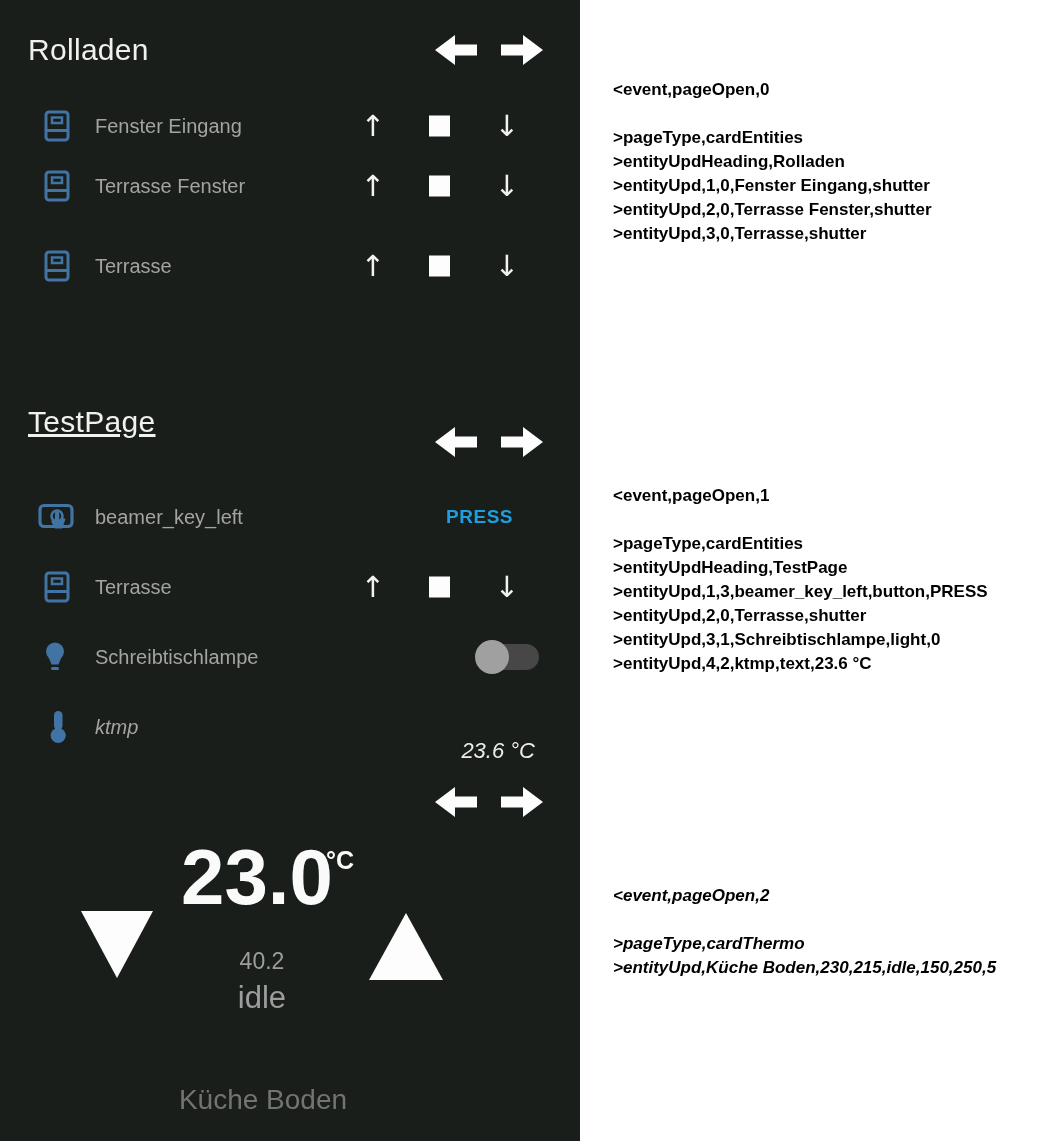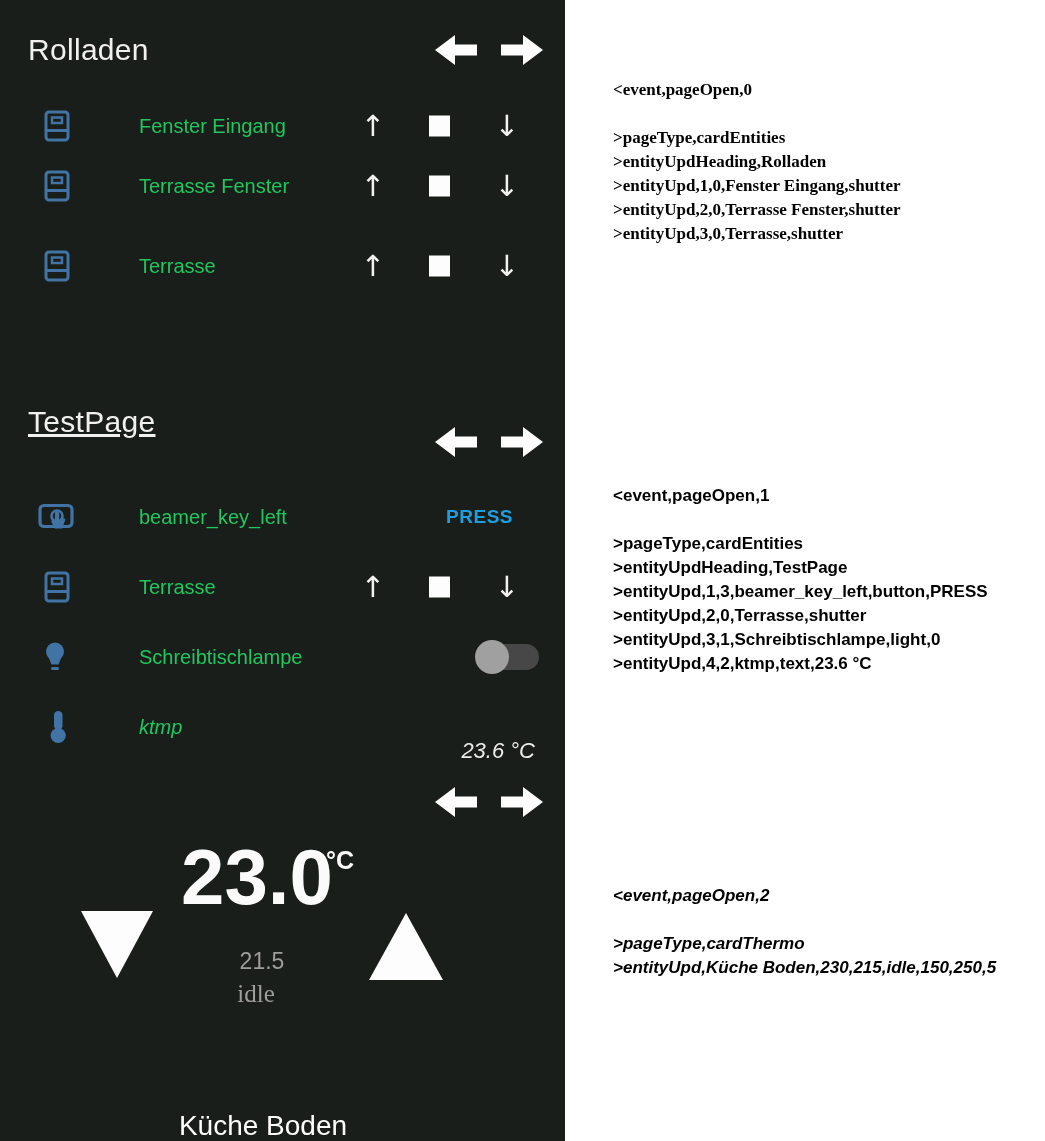--- a/index.html
+++ b/index.html
@@ -1,48 +1,48 @@
 <!DOCTYPE html>
 <html><head>
 <meta charset="utf-8">
 <style>
   html,body{margin:0;padding:0;}
   body{
     width:1045px;height:1141px;position:relative;background:#ffffff;
     font-family:"Liberation Sans",sans-serif;overflow:hidden;
   }
   
-  .panel{position:absolute;left:0;top:0;width:565px;height:1141px;background:#1a1e1a;}
+  .panel{position:absolute;left:0;top:0;width:565px;height:1141px;background:#1a1e1a;padding-left:15px;}
   .card-title{position:absolute;left:28px;font-size:30px;color:#f0f0f0;letter-spacing:.3px;}
   .nav-arrow{position:absolute;width:42px;height:32px;cursor:pointer;}
   .erow{position:absolute;left:0;width:565px;height:70px;}
   .eicon{position:absolute;left:44px;top:50%;transform:translateY(-50%);line-height:0;}
-  .elabel{position:absolute;left:95px;top:50%;transform:translateY(-50%);font-size:20px;color:#22c55e;white-space:nowrap;margin-left:44px;}
+  .elabel{position:absolute;left:95px;top:50%;transform:translateY(-50%);font-size:20px;color:#a3a3a3;white-space:nowrap;}
   .ctl{position:absolute;top:50%;transform:translateY(-50%);width:40px;text-align:center;
        font-family:"DejaVu Sans",sans-serif;font-size:29px;color:#f2f2f2;cursor:pointer;line-height:1;}
   .ctl-up{left:353px;}
   .ctl-down{left:487px;}
   .ctl-stop{position:absolute;left:429px;top:50%;transform:translateY(-50%);width:21px;height:21px;background:#fdfdfd;cursor:pointer;}
   .press{position:absolute;right:52px;top:50%;transform:translateY(-50%);
          font-size:19px;font-weight:bold;color:#1e9ede;letter-spacing:.5px;cursor:pointer;}
   .evalue{position:absolute;right:30px;top:50%;transform:translateY(-50%);font-size:22px;color:#ececec;white-space:nowrap;margin-top:24px;}
   .toggle{position:absolute;left:477px;top:50%;transform:translateY(-50%);width:62px;height:34px;cursor:pointer;}
   .toggle .track{position:absolute;left:2px;top:4px;width:60px;height:26px;border-radius:13px;background:#474747;}
   .toggle .knob{position:absolute;left:-2px;top:0;width:34px;height:34px;border-radius:50%;background:#a0a0a0;}
   
   .temp-big{position:absolute;left:97px;top:838px;width:320px;text-align:center;
             font-size:78px;font-weight:bold;color:#fafafa;line-height:78px;}
   .temp-unit{position:absolute;left:326px;top:846px;font-size:25px;font-weight:bold;color:#fafafa;}
   .tri-down{position:absolute;left:81px;top:911px;width:0;height:0;cursor:pointer;
             border-left:36px solid transparent;border-right:36px solid transparent;border-top:67px solid #fdfdfd;}
   .tri-up{position:absolute;left:369px;top:913px;width:0;height:0;cursor:pointer;
           border-left:37px solid transparent;border-right:37px solid transparent;border-bottom:67px solid #fdfdfd;}
   .temp-target{position:absolute;left:112px;top:948px;width:300px;text-align:center;font-size:23px;color:#9d9d9d;}
-  .temp-state{position:absolute;left:106px;top:980px;width:300px;text-align:center;font-size:25px;color:#9d9d9d;font-family:Liberation Serif, serif;}
-  .thermo-title{position:absolute;left:63px;top:1084px;width:400px;text-align:center;font-size:28px;color:#ffffff;margin-top:26px;}
+  .temp-state{position:absolute;left:112px;top:980px;width:300px;text-align:center;font-size:31px;color:#9d9d9d;}
+  .thermo-title{position:absolute;left:63px;top:1084px;width:400px;text-align:center;font-size:28px;color:#737373;}
   
   .proto{position:absolute;left:613px;width:430px;color:#000;
          font-size:17px;font-weight:bold;line-height:24px;white-space:nowrap;}
   .pgap{height:24px;}
 </style>
 </head>
 <body>
 
 <div class="panel">
 
@@ -172,27 +172,27 @@
   <div class="nav-arrow" style="left:501px;top:786px;">
     <svg width="42" height="32" viewBox="0 0 42 32">
         <polygon points="0,10.5 22,10.5 22,1 42,16 22,31 22,21.5 0,21.5" fill="#fdfdfd"></polygon>
       </svg>
   </div>
 
   <div class="temp-big">23.0</div>
   <div class="temp-unit">°C</div>
   <div class="tri-down"></div>
   <div class="tri-up"></div>
-  <div class="temp-target">21.5</div>
+  <div class="temp-target">40.2</div>
   <div class="temp-state">idle</div>
   <div class="thermo-title">Küche Boden</div>
 
 </div>
 
-<div class="proto" style="top:78px;font-family:Liberation Serif, serif;">
+<div class="proto" style="top:78px;">
   <div>&lt;event,pageOpen,0</div>
   <div class="pgap"></div>
   <div>&gt;pageType,cardEntities</div>
   <div>&gt;entityUpdHeading,Rolladen</div>
   <div>&gt;entityUpd,1,0,Fenster Eingang,shutter</div>
   <div>&gt;entityUpd,2,0,Terrasse Fenster,shutter</div>
   <div>&gt;entityUpd,3,0,Terrasse,shutter</div>
 </div>
 
 <div class="proto" style="top:484px;">

